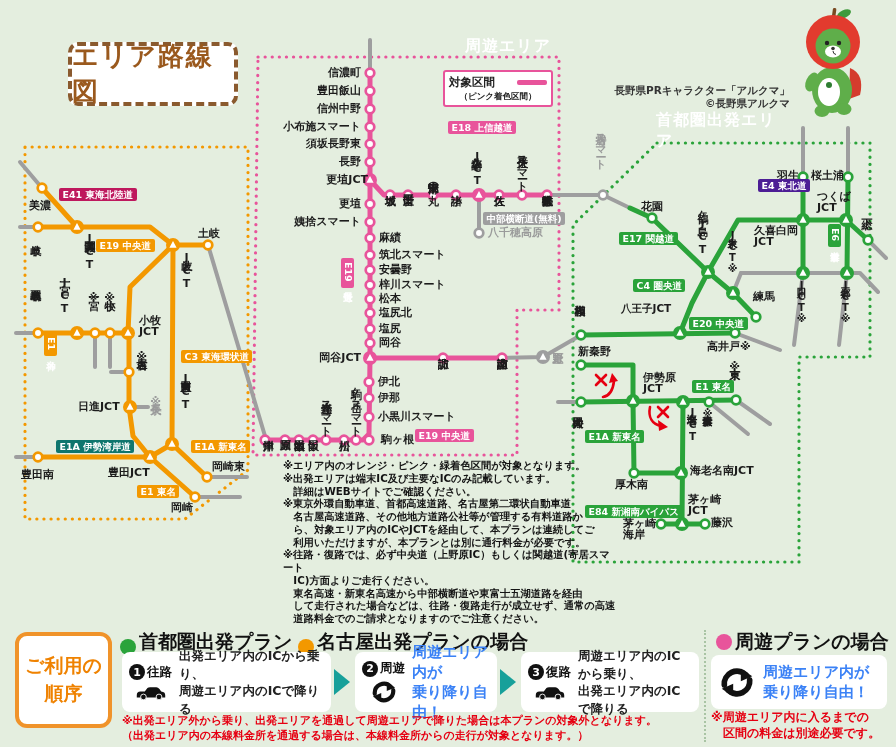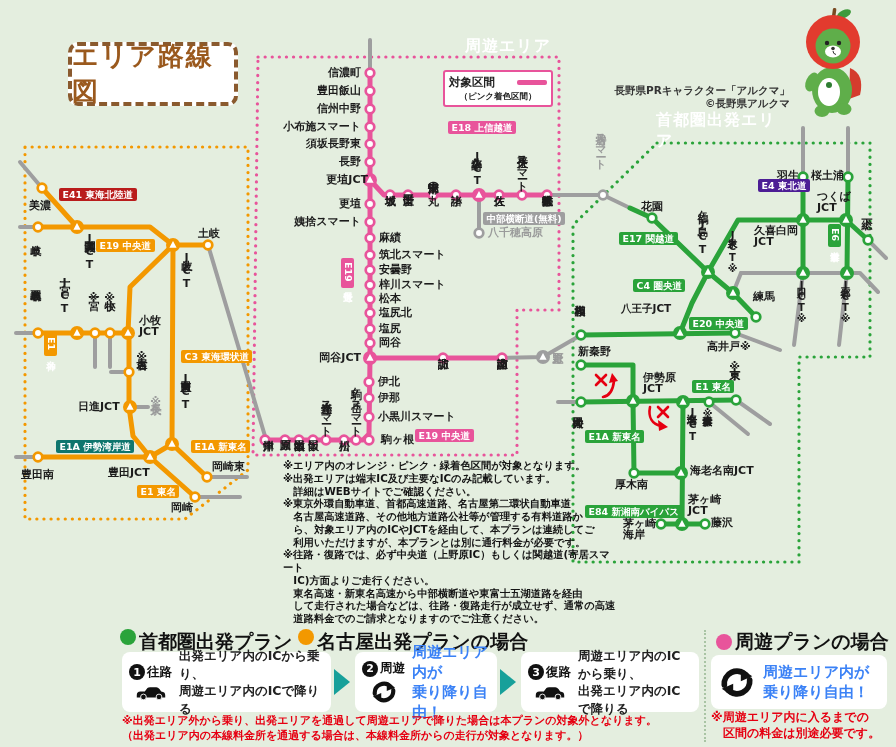--- a/index.html
+++ b/index.html
@@ -17,21 +17,21 @@
   .legend-bar{width:30px;height:5px;background:#e8549b;border-radius:2px;}
   .legend-sub{font-size:8.5px;text-align:center;color:#222;font-weight:bold;}
   .caption{position:absolute;left:610px;top:84px;width:180px;text-align:right;font-size:10.5px;font-weight:bold;color:#333;line-height:1.25;white-space:pre-line;}
   .notes{position:absolute;left:283px;top:459px;width:334px;font-size:10.3px;font-weight:bold;color:#141414;line-height:1.24;white-space:pre-line;}
   .route-label{position:absolute;color:#fff;font-weight:bold;font-size:9.5px;padding:1.5px 3.5px;border-radius:2px;white-space:nowrap;line-height:1.1;}
   .route-label.v{writing-mode:vertical-rl;text-orientation:mixed;padding:3.5px 1.5px;}
   .st-label{position:absolute;font-size:11px;font-weight:bold;color:#1c1c1c;white-space:pre-line;line-height:1.02;}
   .st-label.v{writing-mode:vertical-rl;text-orientation:upright;line-height:1;}
   .st-label.gray{color:#9a9b9b;}
   .order-box{position:absolute;left:15px;top:632px;width:97px;height:96px;background:#fff;border:4px solid #f0932a;border-radius:12px;display:flex;align-items:center;justify-content:center;text-align:center;font-size:19px;font-weight:bold;color:#ef8200;line-height:1.45;white-space:pre-line;box-sizing:border-box;}
-  .plans-header{position:absolute;left:120px;top:629px;display:flex;align-items:flex-start;font-size:19px;font-weight:bold;color:#111;}
+  .plans-header{position:absolute;left:120px;top:629px;display:flex;align-items:flex-end;font-size:19px;font-weight:bold;color:#111;}
   .hdot{width:16px;height:16px;border-radius:50%;margin:0 3px 0 6px;flex:0 0 auto;}
   .step-box{position:absolute;background:#fff;border-radius:8px;display:flex;align-items:center;padding:5px 7px;box-sizing:border-box;height:60px;top:652px;}
   .step-left{display:flex;flex-direction:column;align-items:center;margin-right:7px;gap:3px;flex:0 0 auto;}
   .step-head{display:flex;align-items:center;font-weight:bold;font-size:12.5px;color:#111;white-space:nowrap;}
   .num-circle{width:16px;height:16px;background:#111;color:#fff;border-radius:50%;font-size:11px;display:flex;align-items:center;justify-content:center;margin-right:2px;font-weight:bold;}
   .step-text{font-size:12.5px;font-weight:bold;color:#222;line-height:1.4;white-space:pre-line;}
   .step-text.pink{color:#3b82f6;font-size:15px;line-height:1.35;}
   .tri{position:absolute;width:0;height:0;border-top:13px solid transparent;border-bottom:13px solid transparent;border-left:16px solid #17a09a;top:669px;}
   .red-note{position:absolute;color:#e60012;font-size:11px;font-weight:bold;line-height:1.32;white-space:pre-line;}
   .divider{position:absolute;left:704px;top:630px;height:112px;border-left:2px dotted #a9c4a4;}
@@ -305,21 +305,21 @@
       <div class="st-label v" style="font-size: 10.5px; left: 687px; top: 406px;">海老名JCT</div>
       <div class="st-label v" style="left: 729px; top: 360px;">東京※</div>
       <div class="st-label v" style="font-size: 10px; left: 702px; top: 408px;">横浜青葉※</div>
       <div class="st-label" style="left: 615px; top: 479px;">厚木南</div>
       <div class="st-label" style="left: 690px; top: 465px;">海老名南JCT</div>
       <div class="st-label" style="left: 688px; top: 494px;">茅ヶ崎
 JCT</div>
       <div class="st-label" style="left: 623px; top: 518px;">茅ヶ崎
 海岸</div>
       <div class="st-label" style="left: 711px; top: 517px;">藤沢</div>
-      <div class="route-label" style="left: 59px; top: 188px; background: #b91c1c;">E41 東海北陸道</div>
+      <div class="route-label" style="left: 59px; top: 188px; background: #be185d;">E41 東海北陸道</div>
       <div class="route-label" style="left: 96px; top: 239px; background: rgb(243, 152, 0);">E19 中央道</div>
       <div class="route-label" style="left: 181px; top: 350px; background: rgb(243, 152, 0);">C3 東海環状道</div>
       <div class="route-label v" style="left: 44px; top: 333px; background: rgb(243, 152, 0);">E1 名神</div>
       <div class="route-label" style="left: 56px; top: 440px; background: #0f766e;">E1A 伊勢湾岸道</div>
       <div class="route-label" style="left: 191px; top: 440px; background: rgb(243, 152, 0);">E1A 新東名</div>
       <div class="route-label" style="left: 137px; top: 485px; background: rgb(243, 152, 0);">E1 東名</div>
       <div class="route-label" style="left: 448px; top: 121px; background: rgb(232, 84, 155);">E18 上信越道</div>
       <div class="route-label v" style="left: 341px; top: 258px; background: rgb(232, 84, 155);">E19 長野道</div>
       <div class="route-label" style="left: 415px; top: 429px; background: rgb(232, 84, 155);">E19 中央道</div>
       <div class="route-label" style="left: 483px; top: 212px; background: rgb(158, 158, 159);">中部横断道(無料)</div>
@@ -374,20 +374,22 @@
 ※東京外環自動車道、首都高速道路、名古屋第二環状自動車道
 　名古屋高速道路、その他地方道路公社等が管理する有料道路か
 　ら、対象エリア内のICやJCTを経由して、本プランは連続してご
 　利用いただけますが、本プランとは別に通行料金が必要です。
 ※往路・復路では、必ず中央道（上野原IC）もしくは関越道(寄居スマート
 　IC)方面よりご走行ください。
 　東名高速・新東名高速から中部横断道や東富士五湖道路を経由
 　して走行された場合などは、往路・復路走行が成立せず、通常の高速
 　道路料金でのご請求となりますのでご注意ください。</div>
 
+  <div class="order-box">ご利用の
+順序</div>
 
   <div class="plans-header">
     <span class="hdot" id="hdot1" style="background: rgb(42, 163, 58); margin-left: 0px;"></span>
     <span>首都圏出発プラン</span>
     <span class="hdot" id="hdot2" style="background: rgb(243, 152, 0);"></span>
     <span>名古屋出発プランの場合</span>
   </div>
 
   <div class="step-box" style="left:122px;width:209px;">
     <div class="step-left">

